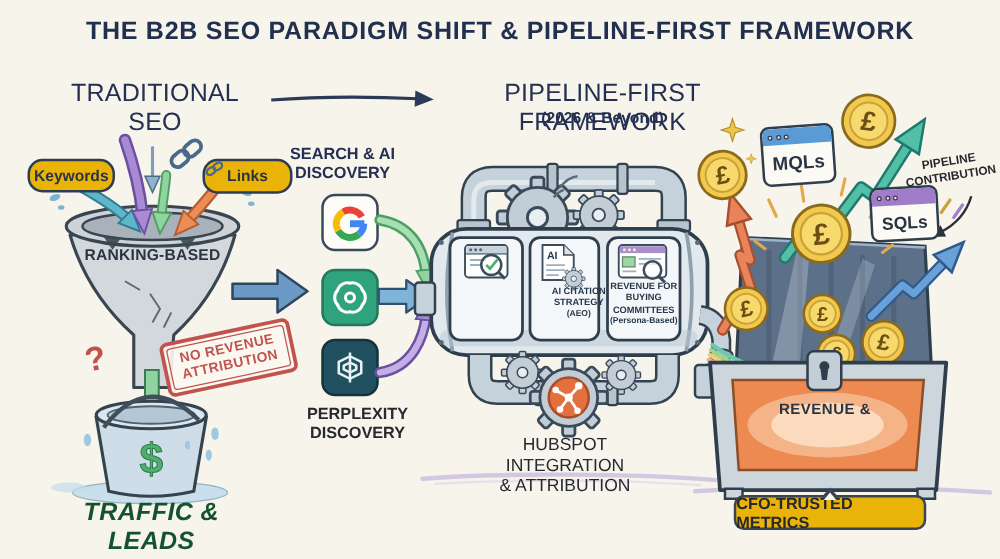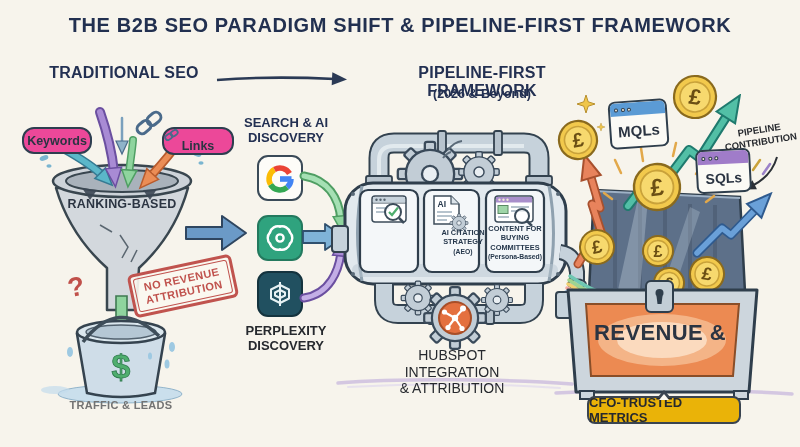--- a/index.html
+++ b/index.html
@@ -3,45 +3,45 @@
 <meta charset="utf-8">
 <style>
   html,body{margin:0;padding:0;}
   body{width:800px;height:447px;overflow:hidden;background:#f7f4ec;
        font-family:"Liberation Sans","DejaVu Sans",sans-serif;position:relative;}
   .canvas{position:absolute;inset:0;width:800px;height:447px;}
   svg{position:absolute;left:0;top:0;}
   .ov{position:absolute;}
   .ctr{text-align:center;}
   .title{left:0;right:0;top:14px;font-size:20px;font-weight:bold;color:#223050;letter-spacing:.6px;}
-  .h1{font-size:16px;font-weight:bold;color:#233052;letter-spacing:.2px;}
+  .h1{font-size:20px;font-weight:normal;color:#233052;letter-spacing:.2px;}
   .h2{font-size:12.5px;font-weight:bold;color:#233052;}
   .smallhead{font-size:13px;font-weight:bold;color:#233052;line-height:1.12;}
   .caption{font-size:14px;font-weight:normal;color:#26292e;line-height:1.18;}
-  .pill{border:2.2px solid #2e3e50;border-radius:12px;background:#ec4899;
+  .pill{border:2.2px solid #2e3e50;border-radius:12px;background:#eab308;
         font-size:12.5px;font-weight:bold;color:#2b3442;display:flex;
         align-items:center;justify-content:center;gap:4px;}
   .funnel-label{font-size:12.5px;font-weight:bold;color:#2b3442;letter-spacing:.2px;}
   .qmark{font-size:27px;font-weight:bold;color:#c0504a;transform:rotate(-10deg);}
   .stamp{transform:rotate(-12deg);border:3px solid #c0534e;border-radius:6px;
          background:rgba(250,247,240,.92);padding:2px;}
   .stamp-in{border:1.5px solid #c0534e;border-radius:3px;padding:3px 2px;
             font-size:11px;font-weight:bold;color:#c0534e;letter-spacing:.4px;
             text-align:center;line-height:1.2;}
   .panel-text{width:62px;text-align:center;font-weight:bold;color:#26384c;
               font-size:7.4px;line-height:1.25;}
   .panel-sub{font-size:6.8px;margin-top:1px;}
   .window-card{border:2.4px solid #2f3e4c;border-radius:7px;background:#fbfaf5;overflow:hidden;
                box-sizing:border-box;}
   .card-head{height:13px;display:flex;align-items:center;gap:2.5px;padding-left:4px;}
   .dot{width:4px;height:4px;border-radius:50%;background:#f0e8d8;border:1px solid #2f3e4c;box-sizing:border-box;}
   .card-body{display:flex;align-items:center;justify-content:center;font-weight:bold;color:#2b3442;}
   .contrib{transform:rotate(-9deg);font-size:9.5px;font-weight:bold;color:#26292e;
            line-height:1.25;text-align:center;}
-  .revenue{font-size:22px;font-weight:bold;color:#2b3442;line-height:1.2;letter-spacing:.4px;}
+  .revenue{font-size:12px;font-weight:bold;color:#2b3442;line-height:1.2;letter-spacing:.4px;}
   .cfo{border:2.5px solid #3a4450;border-radius:8px;background:#eab308;
        font-size:13px;font-weight:bold;color:#26292e;display:flex;align-items:center;
        justify-content:center;}
   .cfo .ptr{position:absolute;top:-8px;left:50%;margin-left:-7px;width:0;height:0;
        border-left:7px solid transparent;border-right:7px solid transparent;
        border-bottom:8px solid #3a4450;}
   .cfo .ptr2{position:absolute;top:-4px;left:50%;margin-left:-5px;width:0;height:0;
        border-left:5px solid transparent;border-right:5px solid transparent;
        border-bottom:6px solid #fbf9f3;}
   .coin-sym{font-weight:bold;fill:#6b4f14;text-anchor:middle;}
@@ -427,58 +427,58 @@
 <div class="ov title ctr">THE B2B SEO PARADIGM SHIFT &amp; PIPELINE-FIRST FRAMEWORK</div>
 
 <div class="ov h1 ctr" style="left:39px;top:64px;width:170px;">TRADITIONAL SEO</div>
 
 <div class="ov h1 ctr" style="left:362px;top:64px;width:240px;">PIPELINE-FIRST FRAMEWORK</div>
 <div class="ov h2 ctr" style="left:362px;top:87px;width:240px;">(2026 &amp; Beyond)</div>
 
 <div class="ov pill" style="left:22px;top:127px;width:66px;height:23px;">
   <span>Keywords</span>
 </div>
-<div class="ov pill" style="left:162px;top:127px;width:68px;height:24px;align-items:flex-end;">
+<div class="ov pill" style="left:162px;top:127px;width:68px;height:24px;">
   <span>Links</span>
   <svg width="15" height="12" viewBox="0 0 15 12">
     <g transform="translate(7.5,6) rotate(-35)" stroke="#4a6a8a" stroke-width="1.8" fill="none">
       <rect x="-7" y="-2.5" width="7.5" height="5" rx="2.5"></rect>
       <rect x="-0.5" y="-2.5" width="7.5" height="5" rx="2.5"></rect>
     </g>
   </svg>
 </div>
 
 <div class="ov funnel-label ctr" style="left:60px;top:197px;width:124px;">RANKING-BASED</div>
 
 <div class="ov qmark" style="left:68px;top:272px;">?</div>
 
 <div class="ov stamp" style="left:130px;top:264px;width:96px;">
   <div class="stamp-in">
     <div>NO REVENUE</div>
     <div>ATTRIBUTION</div>
   </div>
 </div>
 
-<div class="ov ctr" style="left:44px;top:399px;width:154px;font-size:11px;font-weight:bold;color:#737373;letter-spacing:.3px;">TRAFFIC &amp; LEADS</div>
-
-<div class="ov smallhead ctr" style="left:240px;top:116px;width:92px;">
+<div class="ov ctr" style="left:44px;top:399px;width:154px;font-size:20px;font-weight:bold;color:#14532d;letter-spacing:.3px;font-style:italic;">TRAFFIC &amp; LEADS</div>
+
+<div class="ov smallhead ctr" style="left:228px;top:116px;width:92px;">
   <div>SEARCH &amp; AI</div>
   <div>DISCOVERY</div>
 </div>
 <div class="ov smallhead ctr" style="left:238px;top:324px;width:96px;color:#26292e;">
   <div>PERPLEXITY</div>
   <div>DISCOVERY</div>
 </div>
 
 <div class="ov panel-text" style="left:421px;top:228px;width:84px;">
   <div>AI CITATION STRATEGY</div>
   <div class="panel-sub">(AEO)</div>
 </div>
 <div class="ov panel-text" style="left:484px;top:224px;">
-  <div>CONTENT FOR BUYING COMMITTEES</div>
+  <div>REVENUE FOR BUYING COMMITTEES</div>
   <div class="panel-sub">(Persona-Based)</div>
 </div>
 
 <div class="ov caption ctr" style="left:370px;top:347px;width:164px;">
   <div>HUBSPOT INTEGRATION</div>
   <div>&amp; ATTRIBUTION</div>
 </div>
 
 <div class="ov window-card" style="left:609px;top:100px;width:59px;height:48px;transform:rotate(-4deg);">
   <div class="card-head" style="background:#5b9bd5;">

